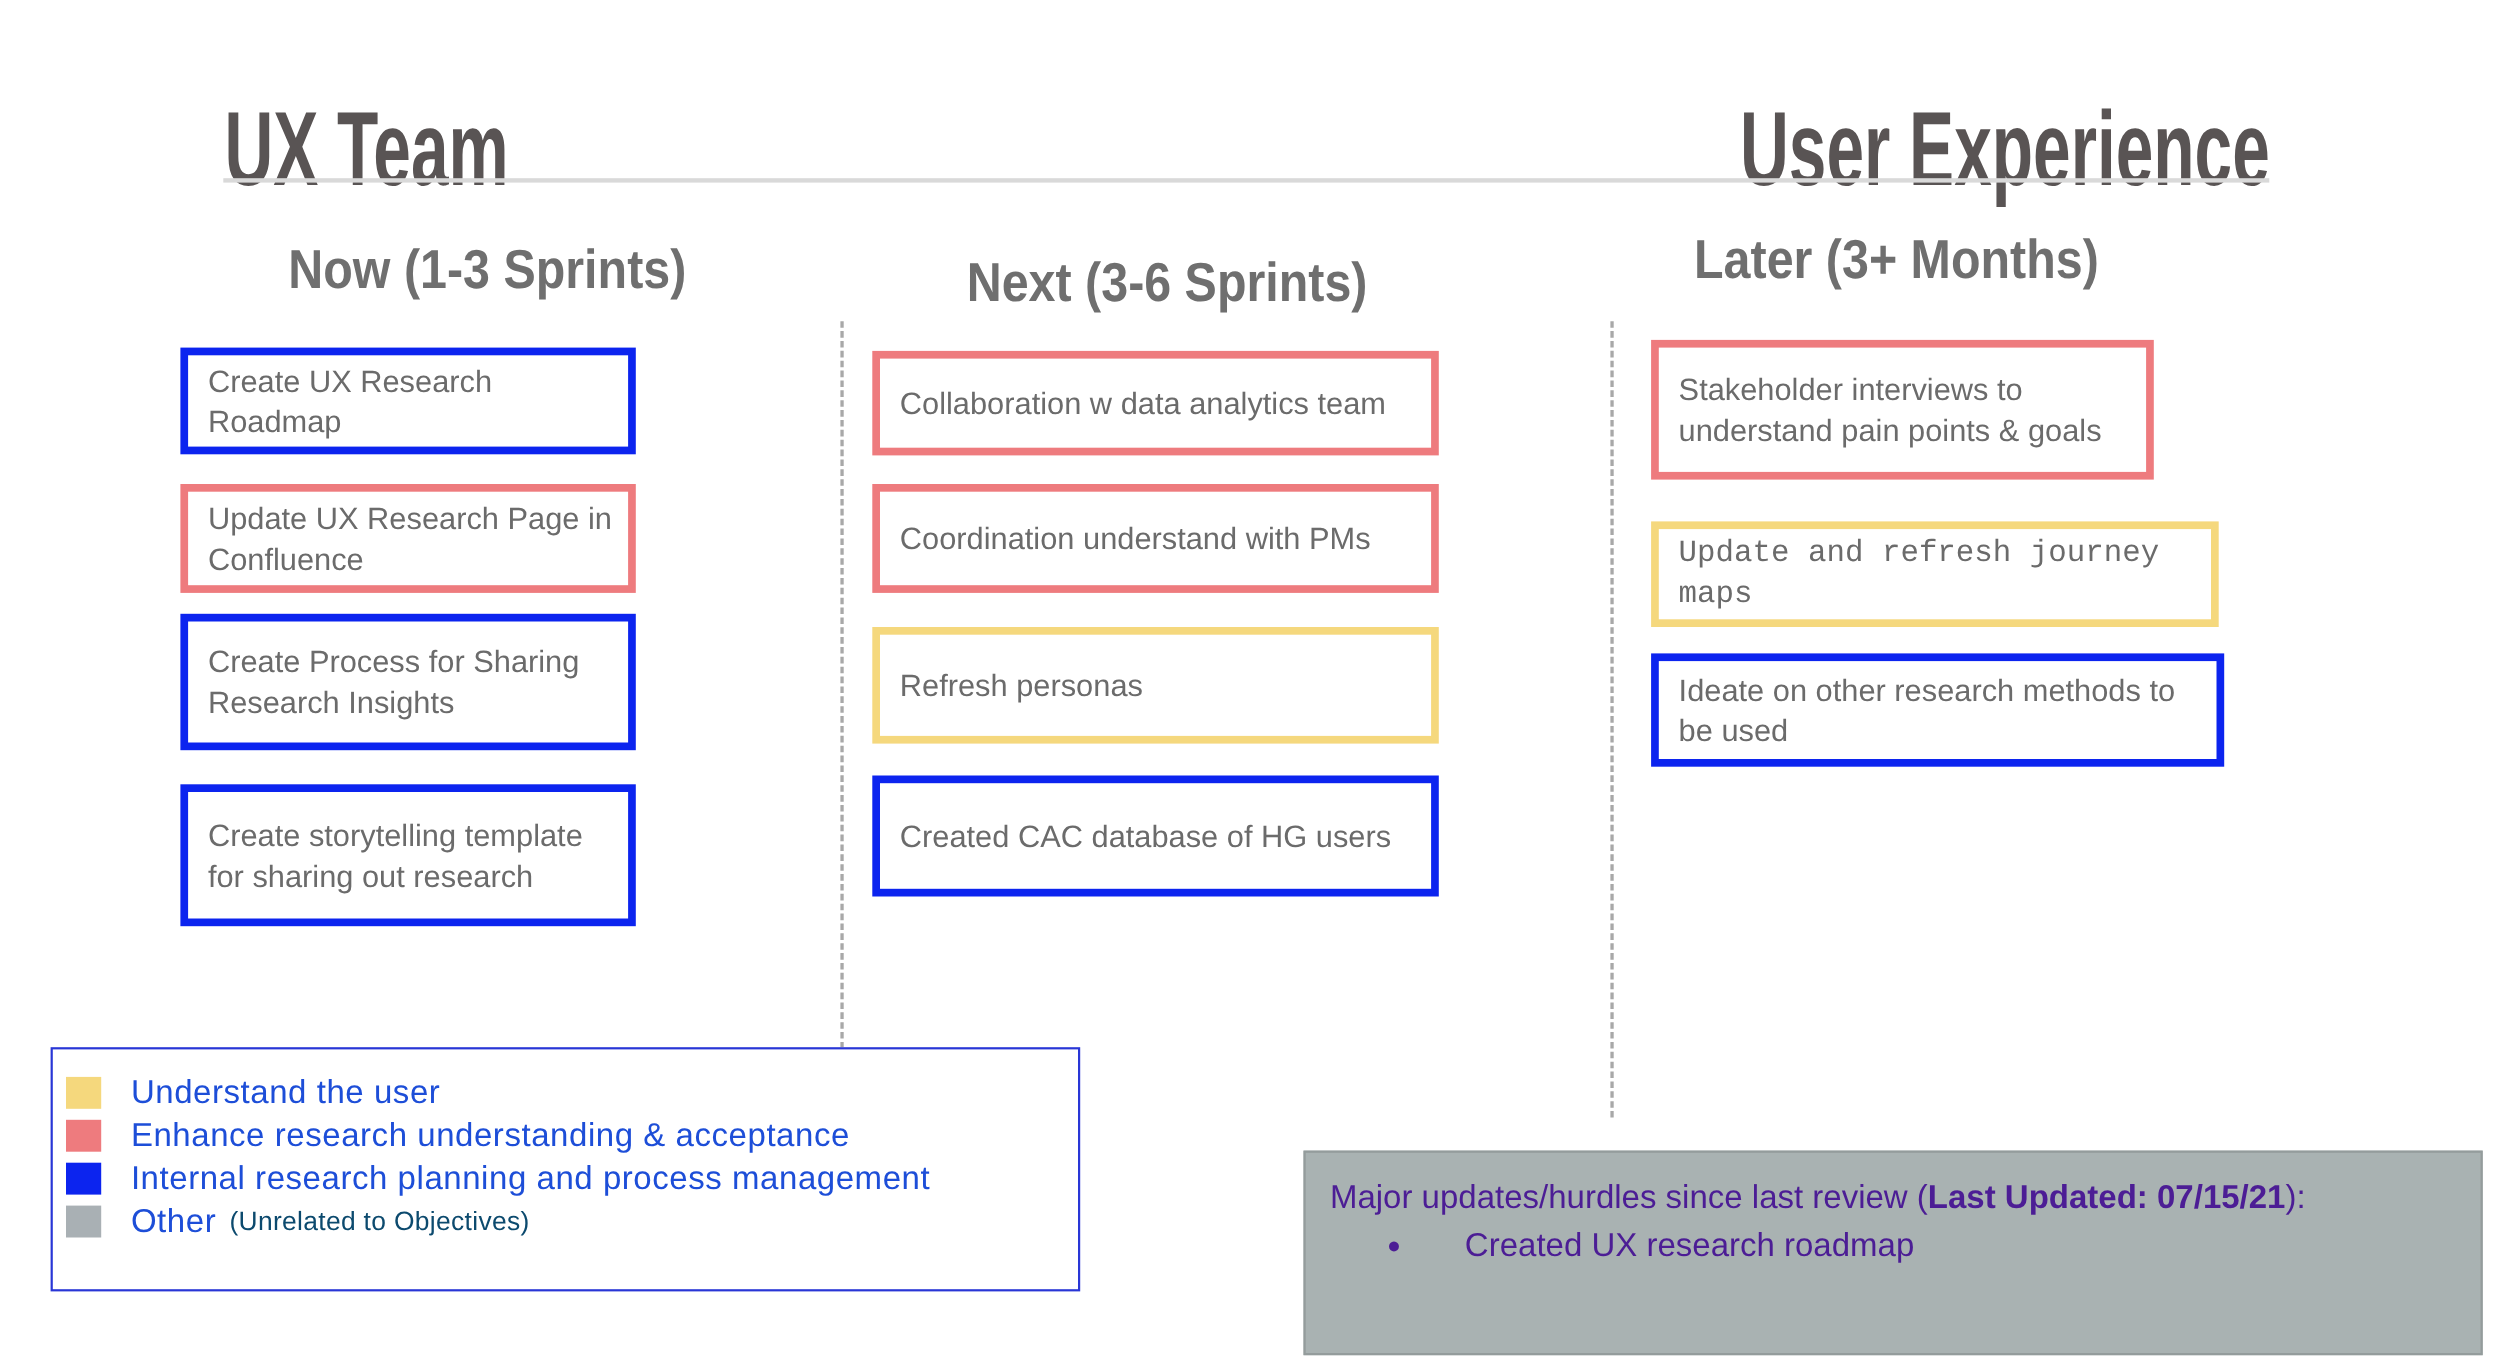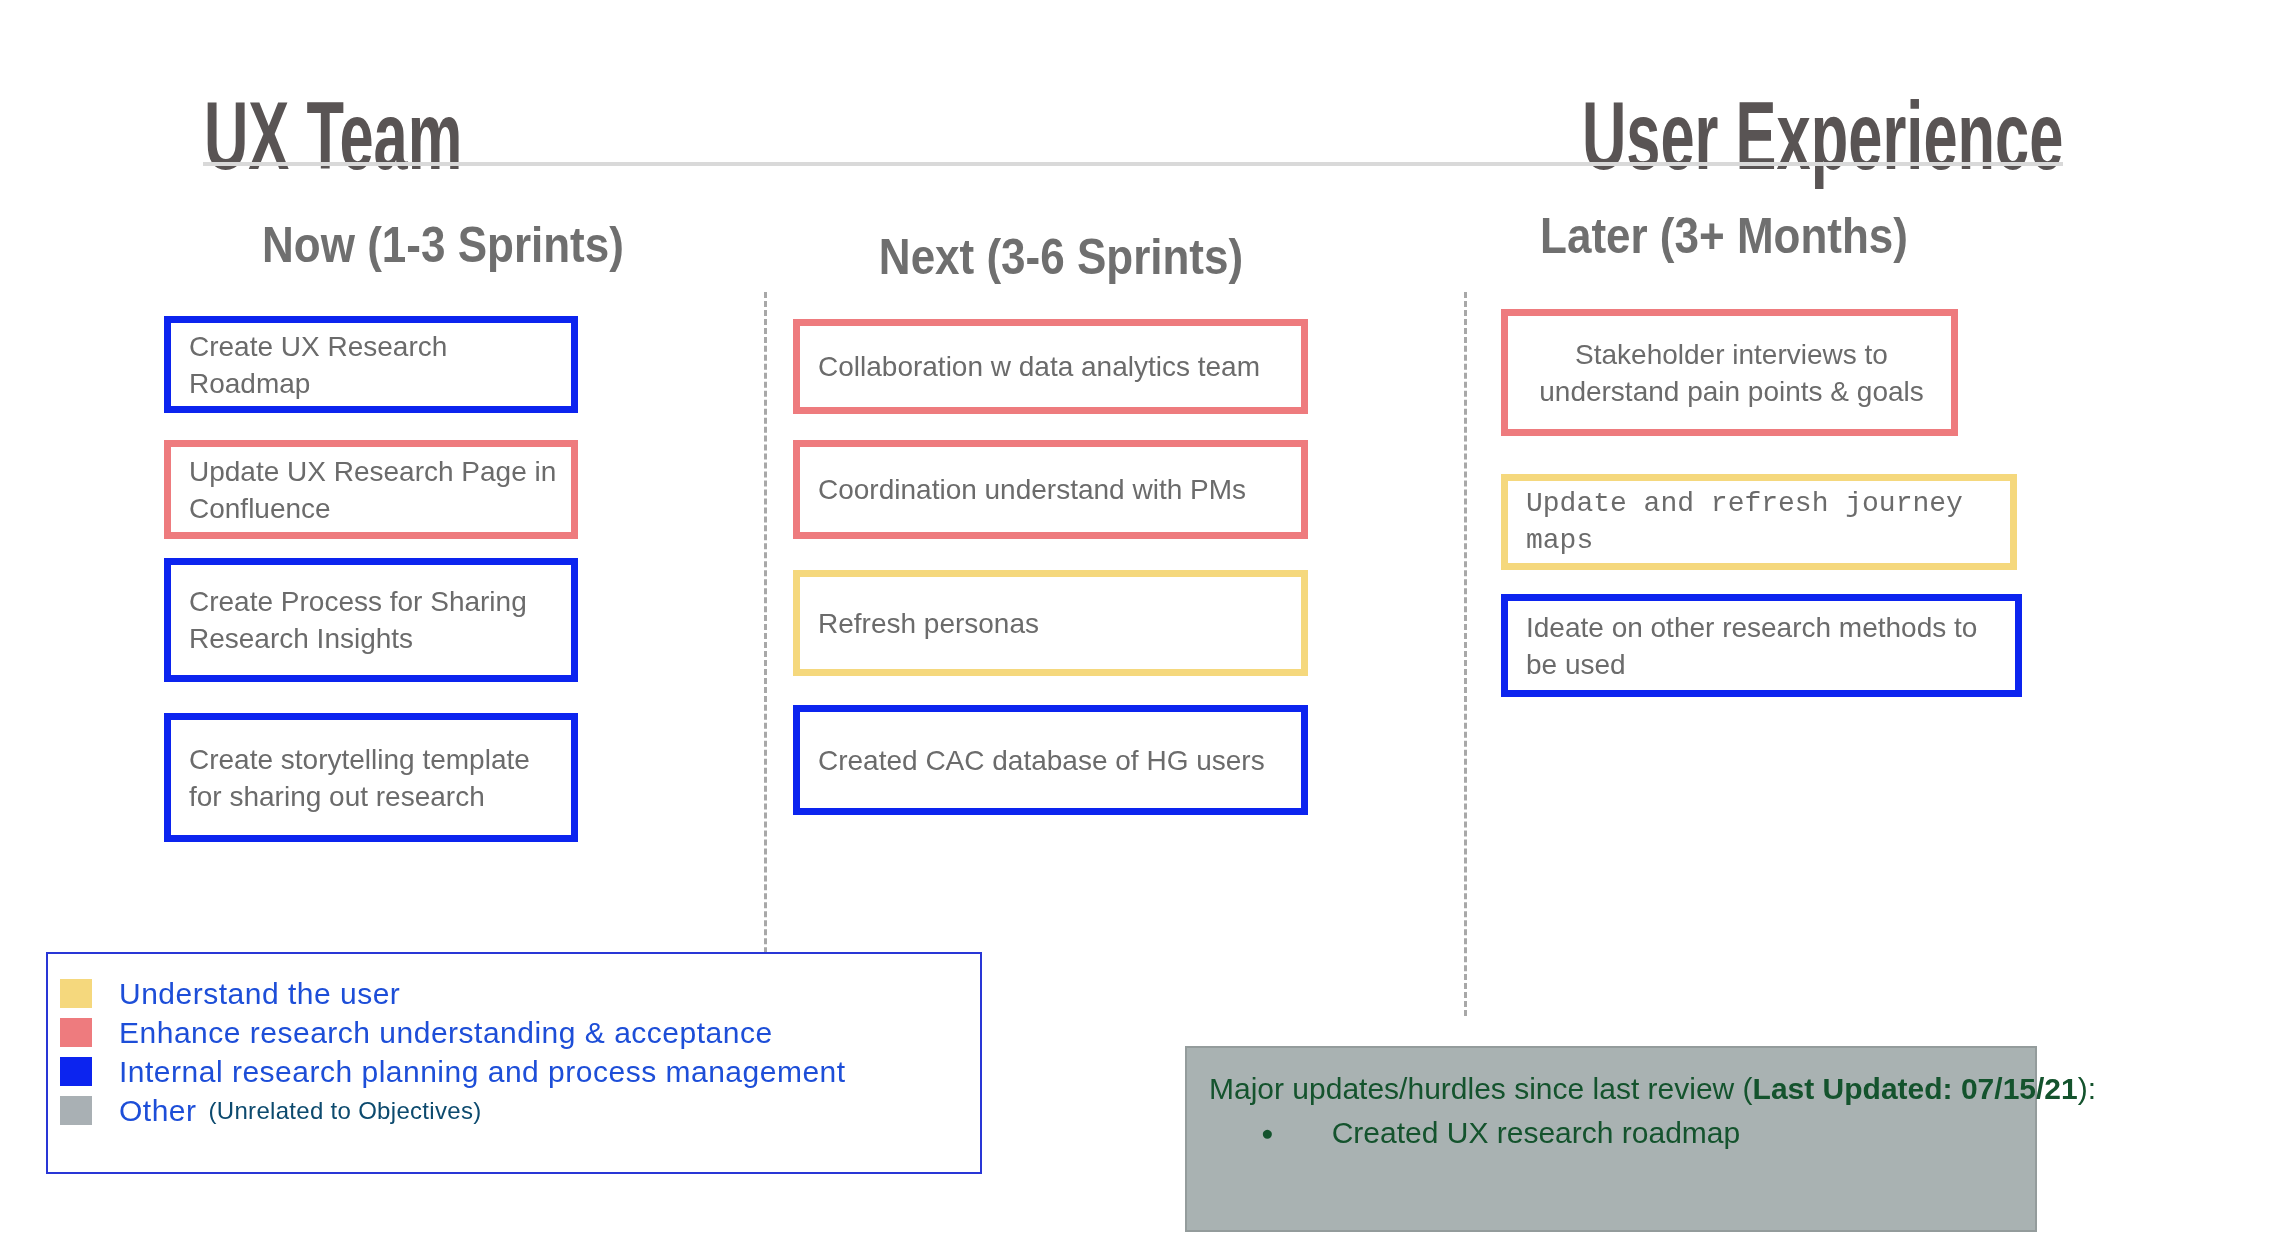--- a/index.html
+++ b/index.html
@@ -30,35 +30,35 @@
         display:flex;align-items:center;padding:6px 14px 6px 18px;
         font-size:28px;line-height:37px;color:#6b6b6b;}
   .c1-1{left:164px;top:316px;width:414px;height:97px;}
   .c1-2{left:164px;top:440px;width:414px;height:99px;}
   .c1-3{left:164px;top:558px;width:414px;height:124px;}
   .c1-4{left:164px;top:713px;width:414px;height:129px;}
   .c2-1{left:793px;top:319px;width:515px;height:95px;}
   .c2-2{left:793px;top:440px;width:515px;height:99px;}
   .c2-3{left:793px;top:570px;width:515px;height:106px;}
   .c2-4{left:793px;top:705px;width:515px;height:110px;}
-  .c3-1{left:1501px;top:309px;width:457px;height:127px;text-align:center;}
+  .c3-1{left:1501px;top:309px;width:457px;height:127px;}
   .c3-2{left:1501px;top:474px;width:516px;height:96px;}
   .c3-3{left:1501px;top:594px;width:521px;height:103px;}
 
   
   .legend{position:absolute;left:46px;top:952px;width:936px;height:222px;box-sizing:border-box;
           border:2px solid #2936d6;background:#ffffff;padding:20px 0 0 12px;}
   .legend-row{display:flex;align-items:center;height:39px;}
   .swatch{width:32px;height:29px;margin-right:27px;flex:none;background:#ccc;}
   .legend-label{font-size:30px;letter-spacing:0.5px;color:#1d4ed8;white-space:nowrap;}
   .legend-note{font-size:24px;letter-spacing:0.3px;color:#0c4a6e;margin-left:12px;white-space:nowrap;}
 
   
-  .updates{position:absolute;left:1185px;top:1046px;width:852px;height:186px;box-sizing:border-box;
-           background:#a9b2b2;border:2px solid #949c9c;padding:22px 20px 0 22px;color:#14532d;}
+  .updates{position:absolute;left:1185px;top:1046px;width:1072px;height:186px;box-sizing:border-box;
+           background:#a9b2b2;border:2px solid #949c9c;padding:22px 20px 0 22px;color:#4c1d95;}
   .updates-heading{font-size:30px;line-height:38px;white-space:nowrap;}
   .updates-bullet-row{display:flex;margin-top:6px;font-size:30px;line-height:38px;}
   .bullet-glyph{font-size:21px;line-height:38px;margin-left:52px;flex:none;}
   .bullet-text{margin-left:58px;white-space:nowrap;}
 </style>
 </head>
 <body>
 
 <div id="stage">
 

